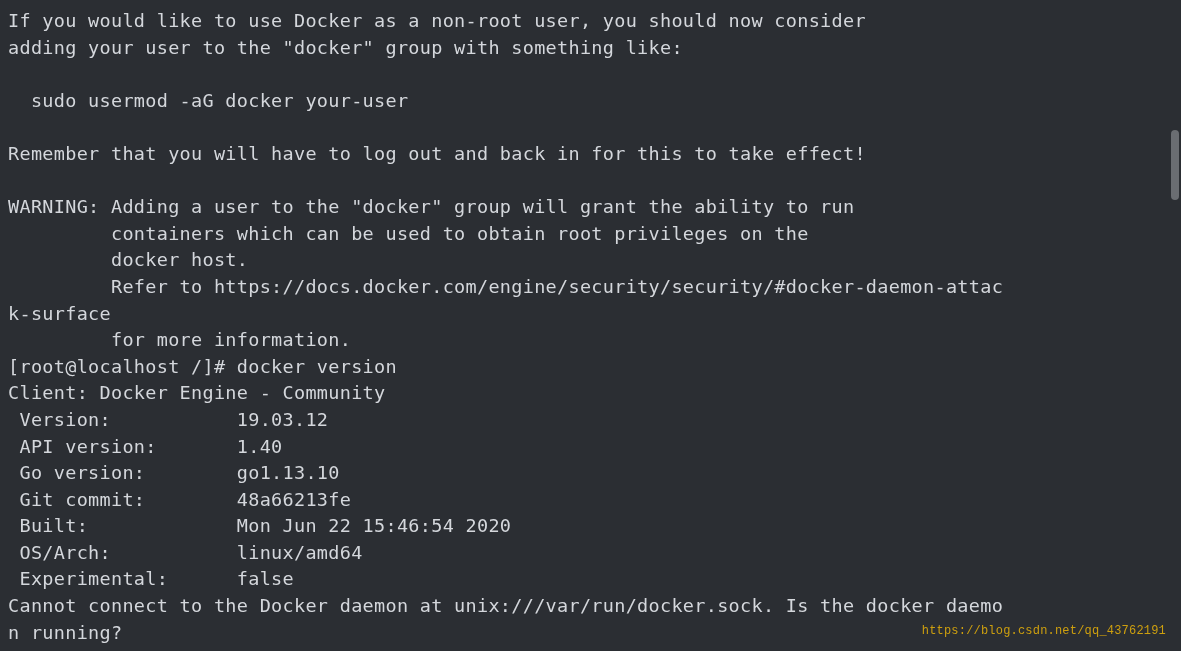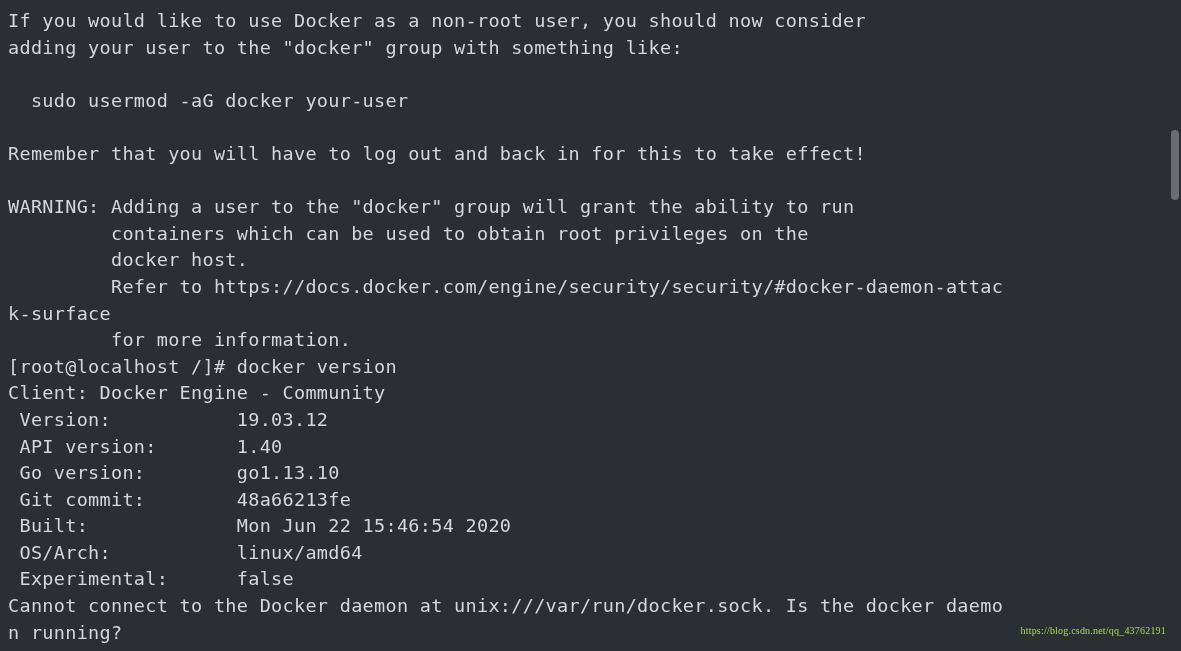--- a/index.html
+++ b/index.html
@@ -29,23 +29,23 @@
       top: 130px;
       width: 8px;
       height: 70px;
       background: #6a6d72;
       border-radius: 4px;
     }
     .watermark {
       position: absolute;
       right: 15px;
       bottom: 6px;
-      color: #bef264;
-      font-family: Liberation Serif, serif;
-      font-size: 10px;
+      color: #eab308;
+      font-family: Liberation Mono, monospace;
+      font-size: 12px;
       opacity: 0.85;
       letter-spacing: 0.2px;
     }
   </style>
 </head>
 <body>
 
 <div class="terminal" id="terminal-content"><div>If you would like to use Docker as a non-root user, you should now consider</div><div>adding your user to the "docker" group with something like:</div><div>&nbsp;</div><div>  sudo usermod -aG docker your-user</div><div>&nbsp;</div><div>Remember that you will have to log out and back in for this to take effect!</div><div>&nbsp;</div><div>WARNING: Adding a user to the "docker" group will grant the ability to run</div><div>         containers which can be used to obtain root privileges on the</div><div>         docker host.</div><div>         Refer to https://docs.docker.com/engine/security/security/#docker-daemon-attac</div><div>k-surface</div><div>         for more information.</div><div>[root@localhost /]# docker version</div><div>Client: Docker Engine - Community</div><div> Version:           19.03.12</div><div> API version:       1.40</div><div> Go version:        go1.13.10</div><div> Git commit:        48a66213fe</div><div> Built:             Mon Jun 22 15:46:54 2020</div><div> OS/Arch:           linux/amd64</div><div> Experimental:      false</div><div>Cannot connect to the Docker daemon at unix:///var/run/docker.sock. Is the docker daemo</div><div>n running?</div></div>
 
 <div class="scrollbar"></div>

